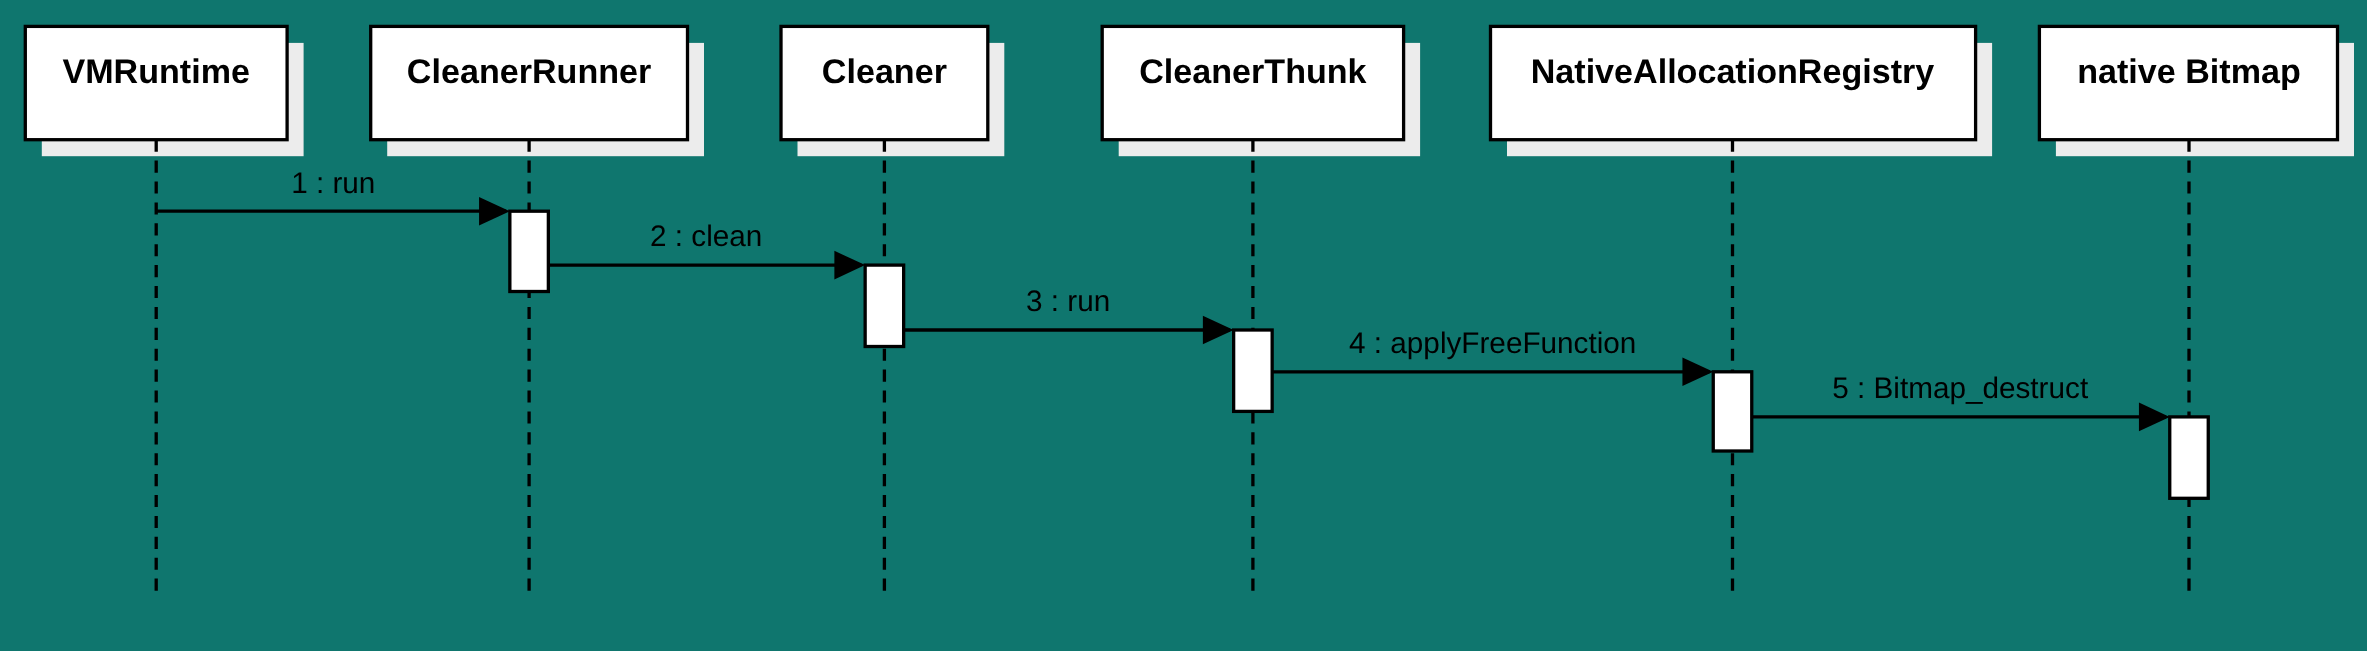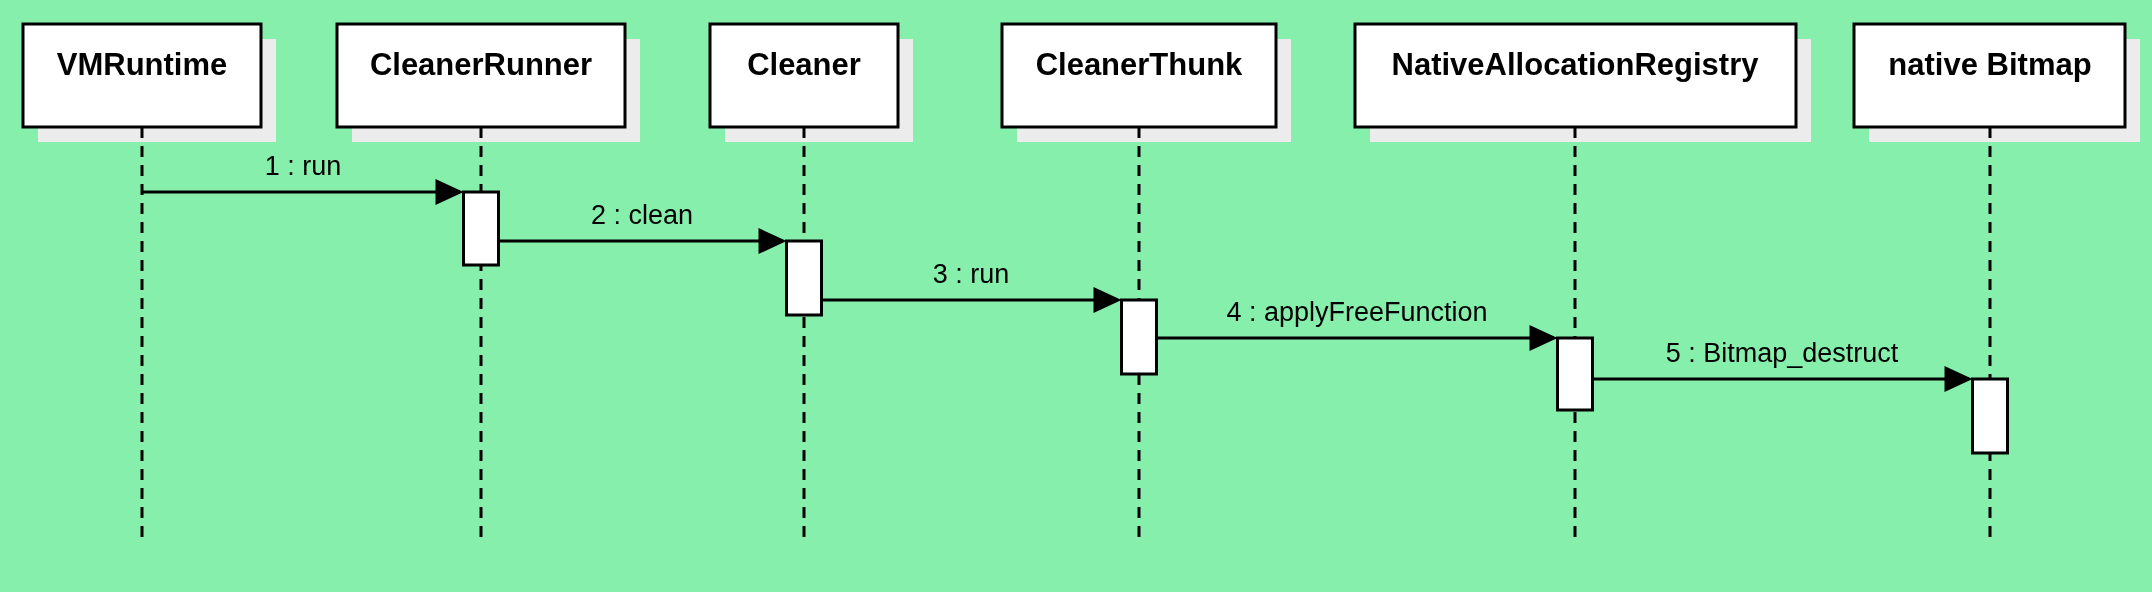--- a/index.html
+++ b/index.html
@@ -1,20 +1,20 @@
 <!DOCTYPE html>
 <html><head>
 <meta charset="utf-8">
 <style>
   html, body { margin: 0; padding: 0; background: #ffffff; }
   .canvas {
     position: relative;
     width: 2152px;
     height: 592px;
-    background: #86efac;
+    background: #0f766e;
     overflow: hidden;
   }
   svg { display: block; }
   .shadow           { fill: #ececec; stroke: none; }
   .participant-box  { fill: #ffffff; stroke: #000000; stroke-width: 3; }
   .participant-name { font: bold 31px "Liberation Sans", sans-serif; fill: #000000; text-anchor: middle; }
   .lifeline         { stroke: #000000; stroke-width: 3; stroke-dasharray: 11 8; fill: none; }
   .activation       { fill: #ffffff; stroke: #000000; stroke-width: 3; }
   .message-line     { stroke: #000000; stroke-width: 3; fill: none; }
   .arrowhead        { fill: #000000; stroke: none; }

